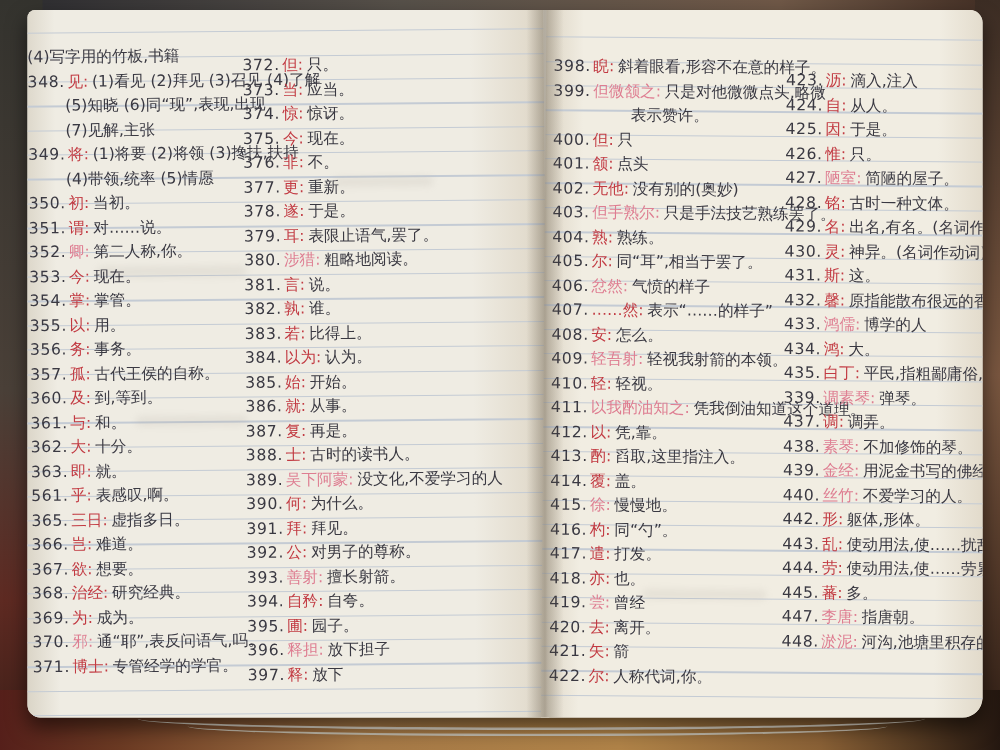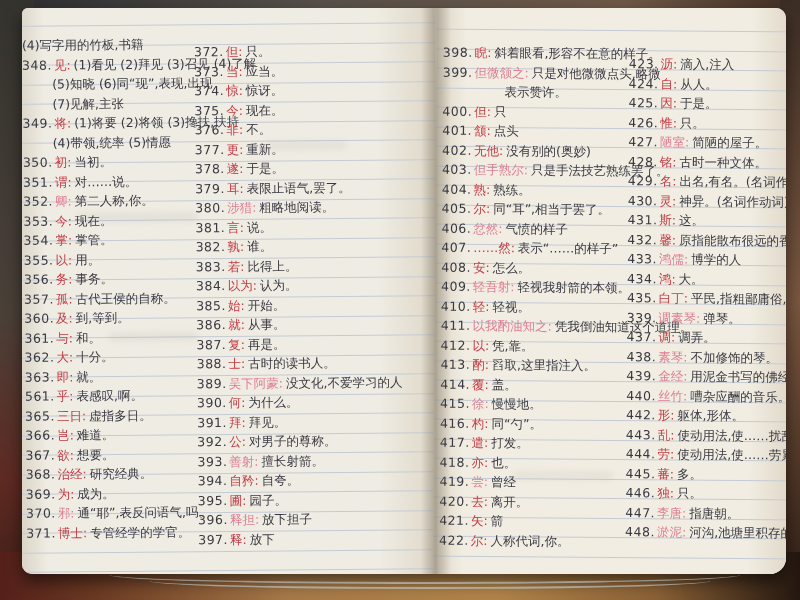--- a/index.html
+++ b/index.html
@@ -175,25 +175,24 @@
         <div class="line"><span class="num">430.</span><span class="head">灵:</span><span class="def">神异。(名词作动词)</span></div>
         <div class="line"><span class="num">431.</span><span class="head">斯:</span><span class="def">这。</span></div>
         <div class="line"><span class="num">432.</span><span class="head">馨:</span><span class="def">原指能散布很远的香气,也指美好德行</span></div>
         <div class="line"><span class="num">433.</span><span class="head pink">鸿儒:</span><span class="def">博学的人</span></div>
         <div class="line"><span class="num">434.</span><span class="head">鸿:</span><span class="def">大。</span></div>
         <div class="line"><span class="num">435.</span><span class="head">白丁:</span><span class="def">平民,指粗鄙庸俗,无甚作为的人</span></div>
         <div class="line"><span class="num">339.</span><span class="head pink">调素琴:</span><span class="def">弹琴。</span></div>
         <div class="line"><span class="num">437.</span><span class="head">调:</span><span class="def">调弄。</span></div>
         <div class="line"><span class="num">438.</span><span class="head pink">素琴:</span><span class="def">不加修饰的琴。</span></div>
         <div class="line"><span class="num">439.</span><span class="head pink">金经:</span><span class="def">用泥金书写的佛经。</span></div>
-        <div class="line"><span class="num">440.</span><span class="head pink">丝竹:</span><span class="def">嘈杂应酬的音乐。</span></div>
+        <div class="line"><span class="num">440.</span><span class="head pink">丝竹:</span><span class="def">不爱学习的人。</span></div>
         <div class="line"><span class="num">442.</span><span class="head">形:</span><span class="def">躯体,形体。</span></div>
         <div class="line"><span class="num">443.</span><span class="head">乱:</span><span class="def">使动用法,使……扰乱</span></div>
         <div class="line"><span class="num">444.</span><span class="head">劳:</span><span class="def">使动用法,使……劳累</span></div>
         <div class="line"><span class="num">445.</span><span class="head">蕃:</span><span class="def">多。</span></div>
-        <div class="line"><span class="num">446.</span><span class="head">独:</span><span class="def">只。</span></div>
         <div class="line"><span class="num">447.</span><span class="head pink">李唐:</span><span class="def">指唐朝。</span></div>
         <div class="line"><span class="num">448.</span><span class="head pink">淤泥:</span><span class="def">河沟,池塘里积存的污泥</span></div>
       </div>
   </div>
 
   <div id="spine-shadow"></div>
 </div>
 
 </body></html>

